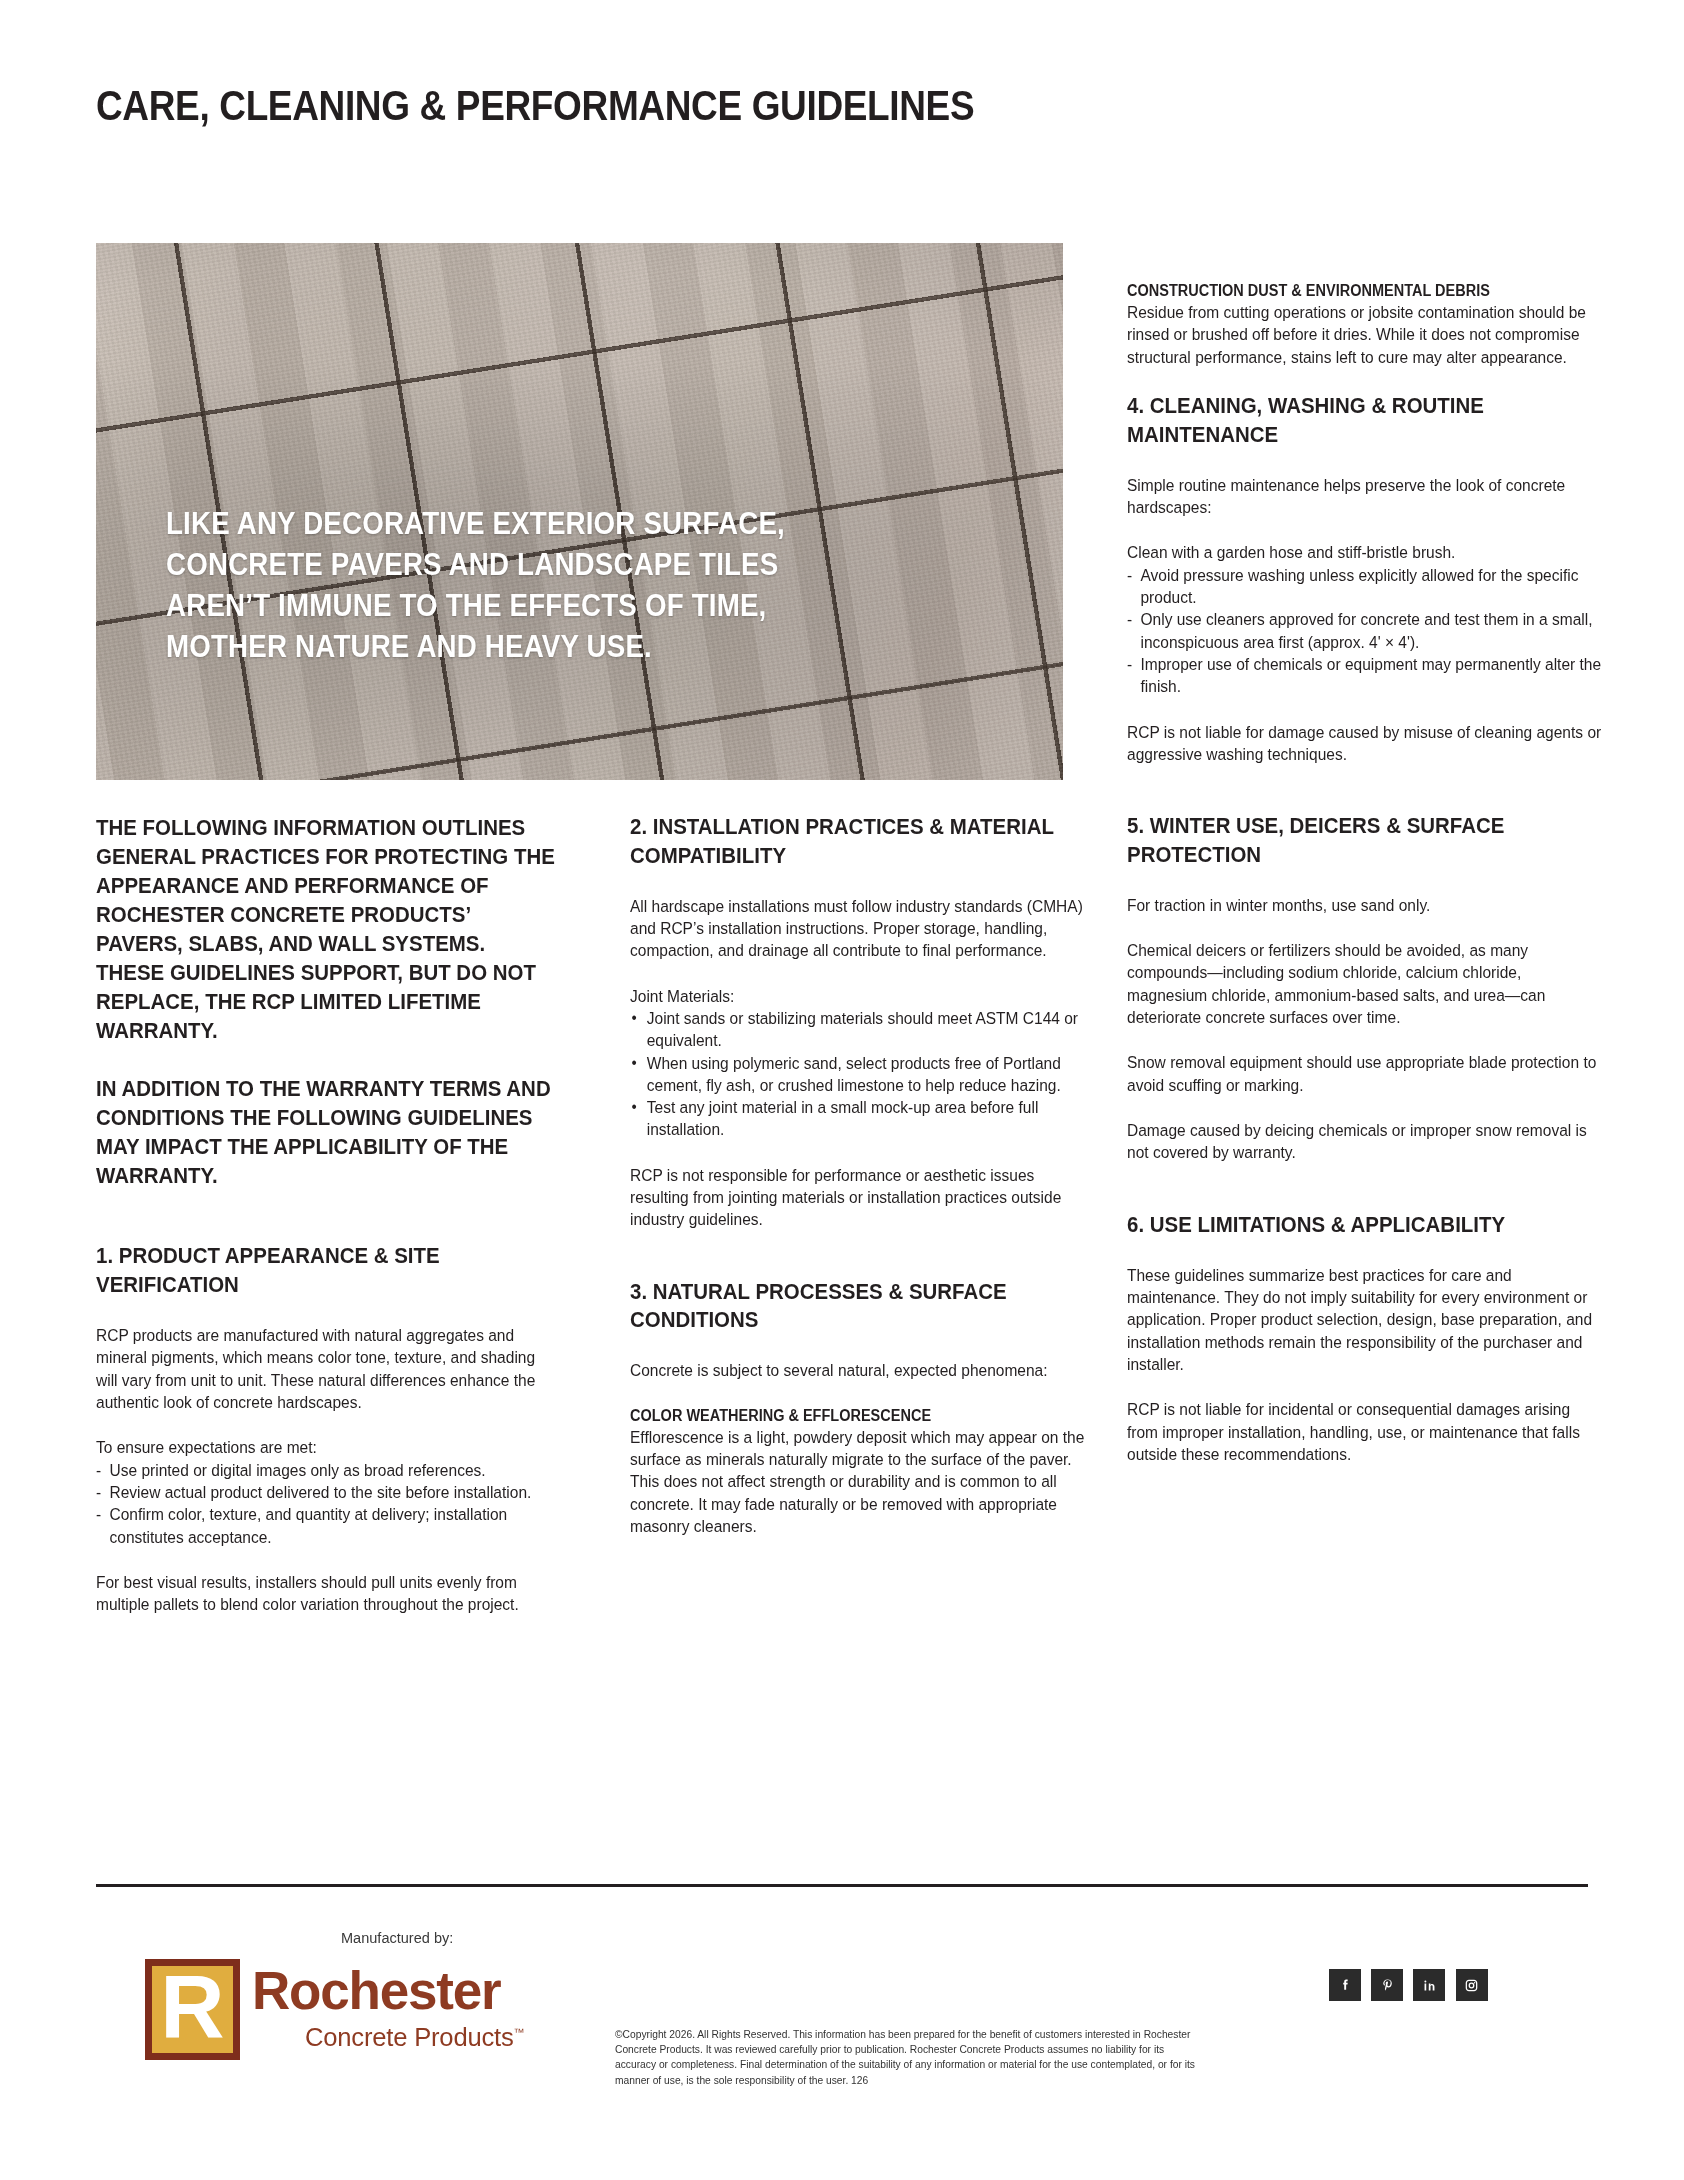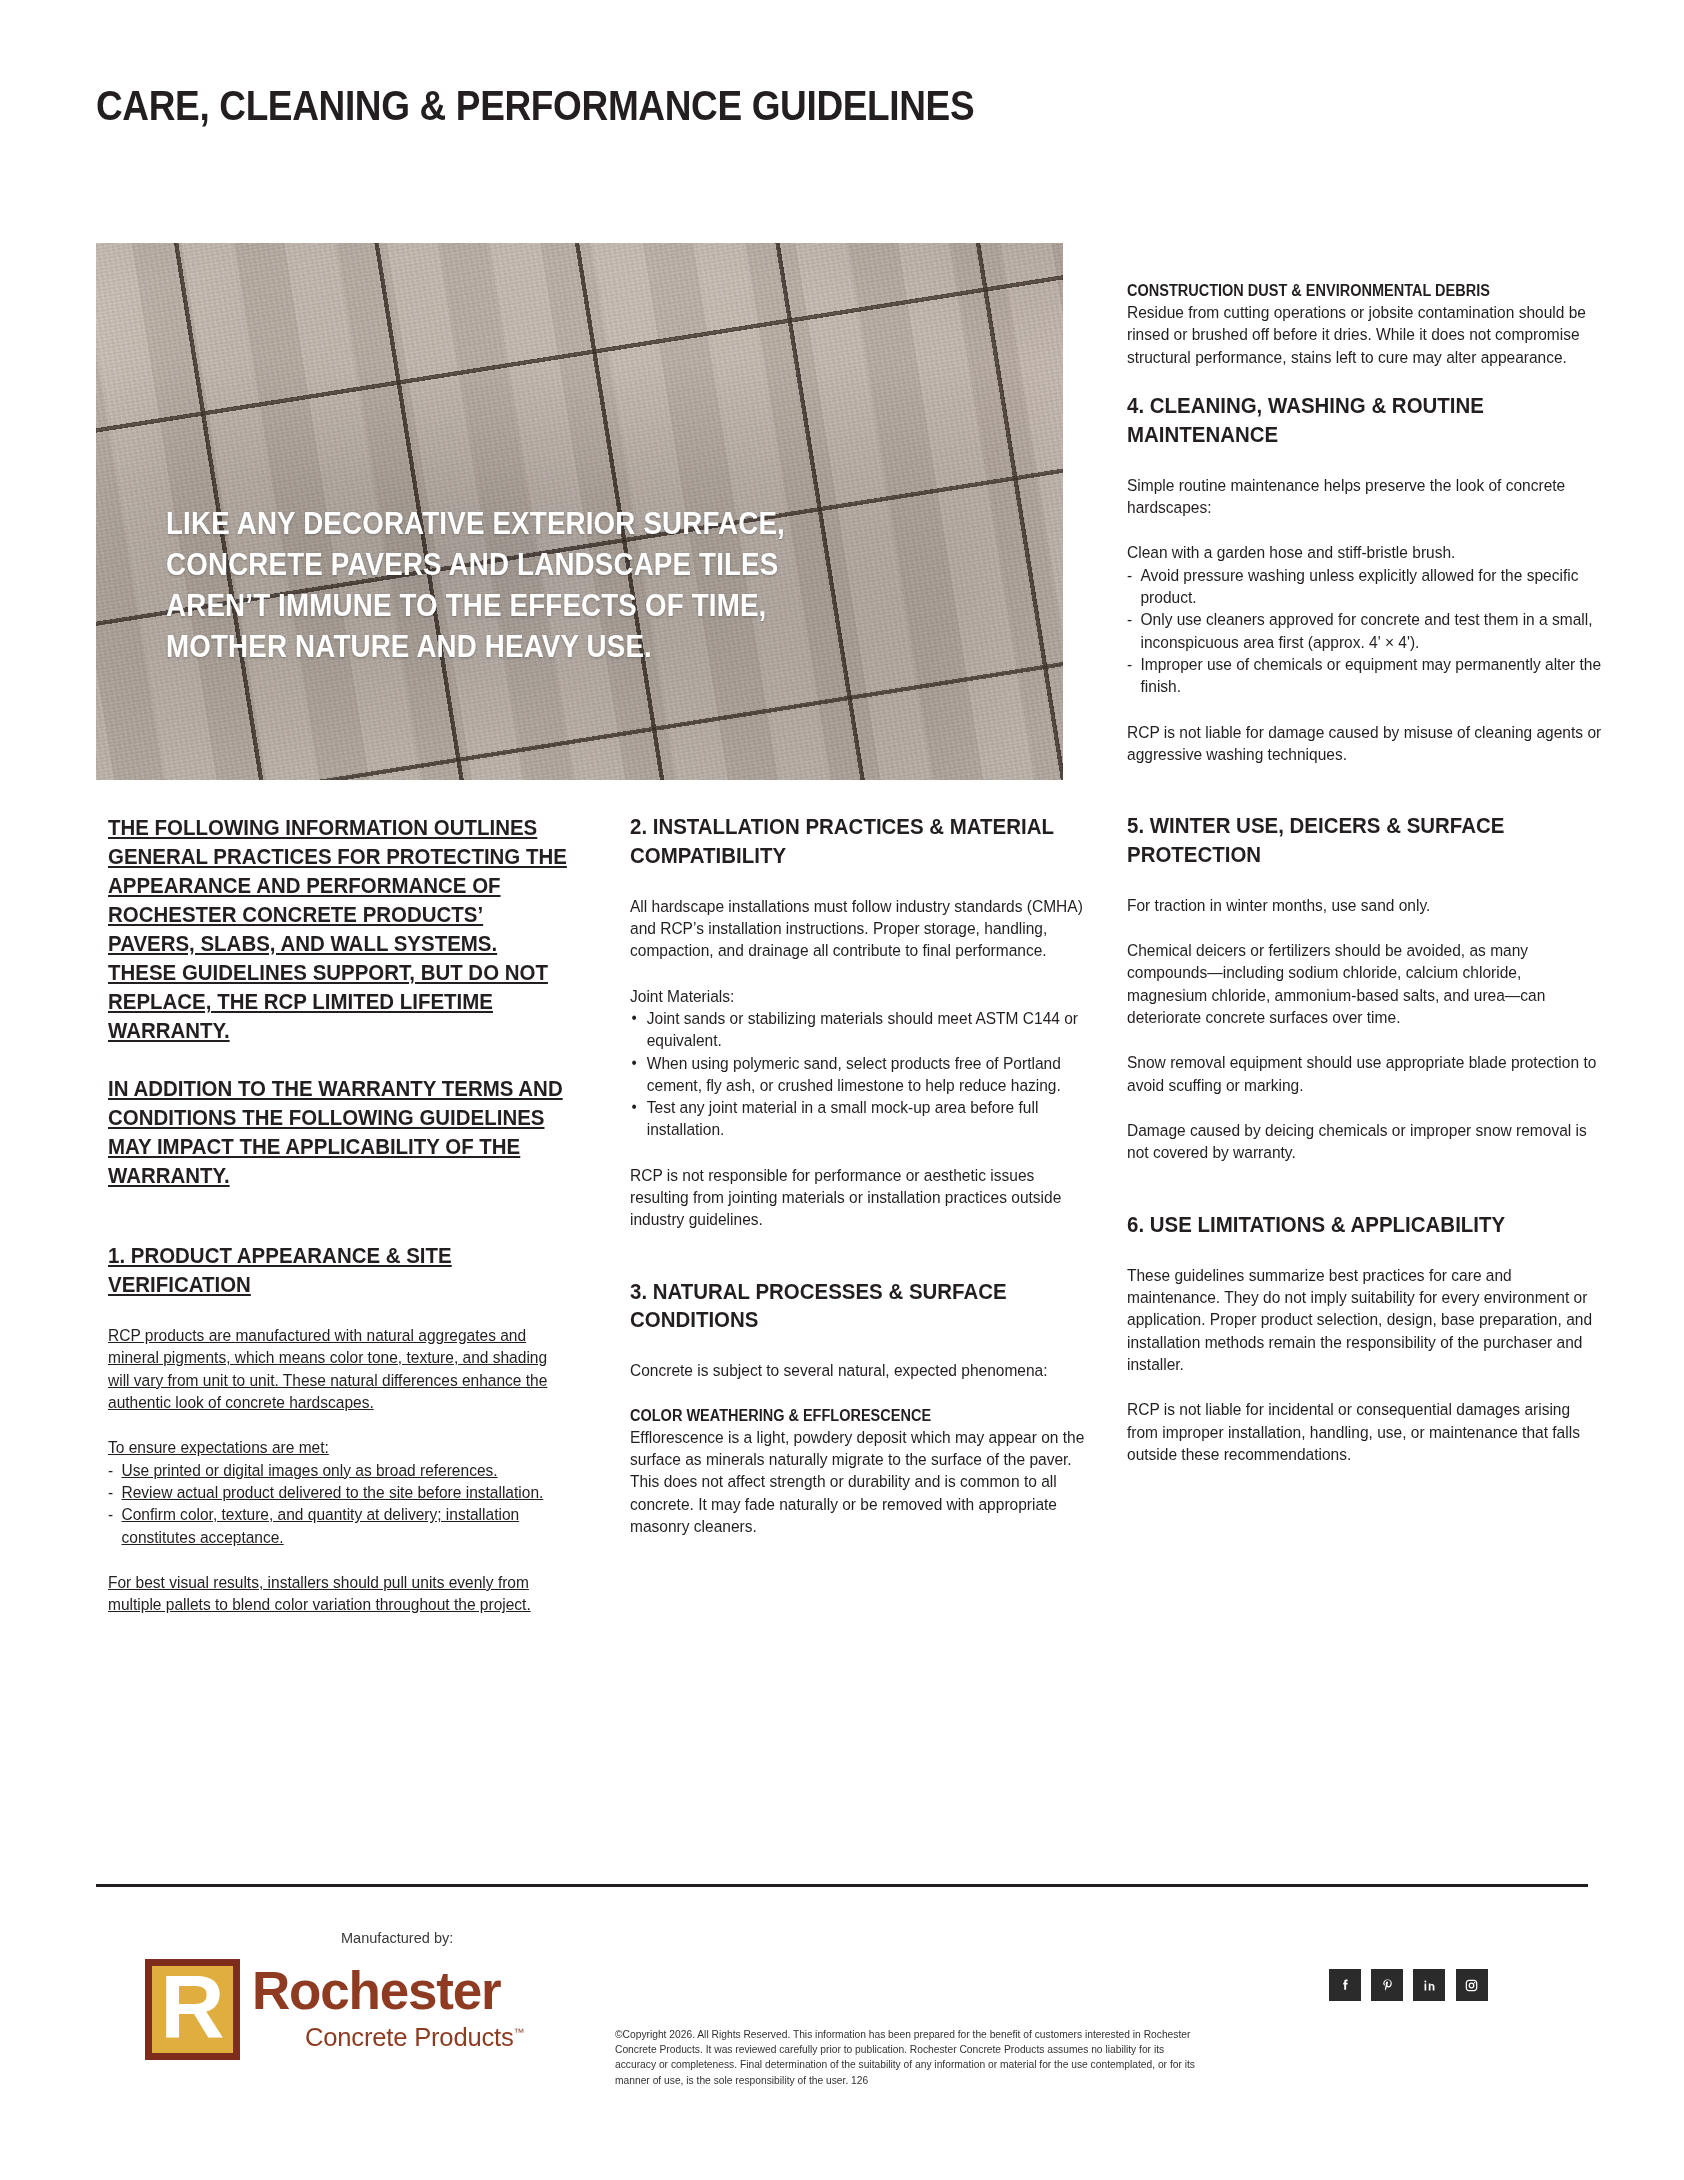--- a/index.html
+++ b/index.html
@@ -20,21 +20,21 @@
     font-size:43px;
     letter-spacing:-0.4px;
     transform:scaleX(0.86);
     transform-origin:left center;
     color:#231f20;
     white-space:nowrap;
   }
 
   
   .col{position:absolute;}
-  .col-left{left:108px; top:813px; width:460px;text-decoration:underline;}
+  .col-left{left:96px; top:813px; width:460px;}
   .col-mid{left:596px; top:813px; width:460px;margin-left:34px;}
   .col-right{left:1127px; top:241px; width:477px;margin-top:40px;}
 
   
   .hero{
     position:absolute; left:96px; top:243px;
     width:967px; height:537px; overflow:hidden;
     background:#7f1d1d;
   }
   .hero-bg{

